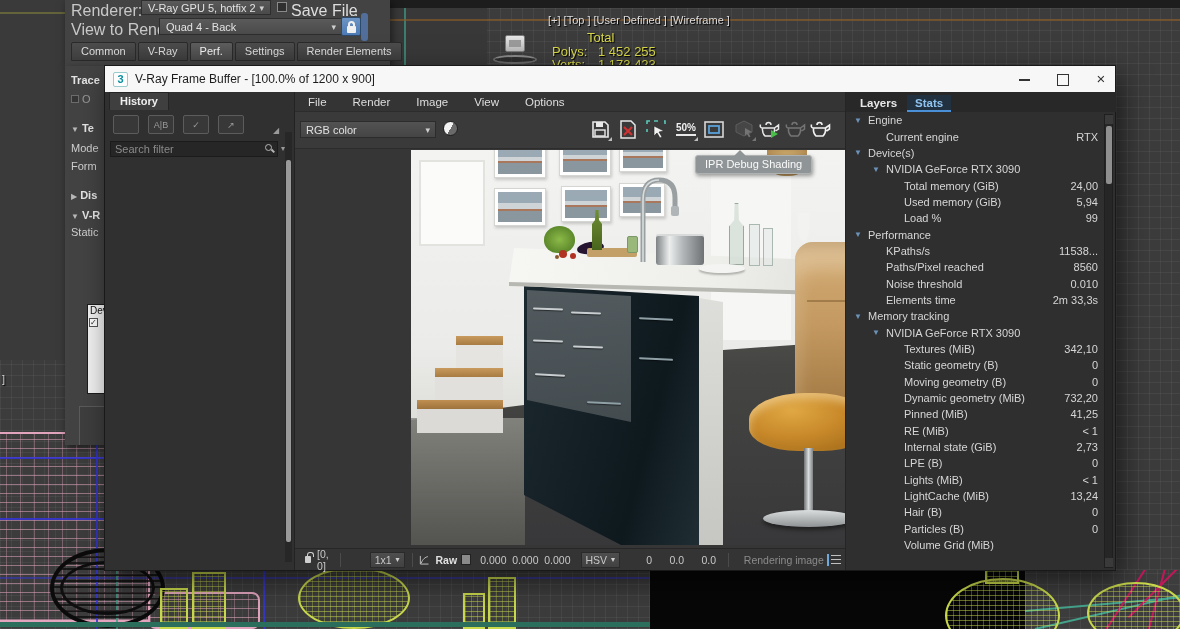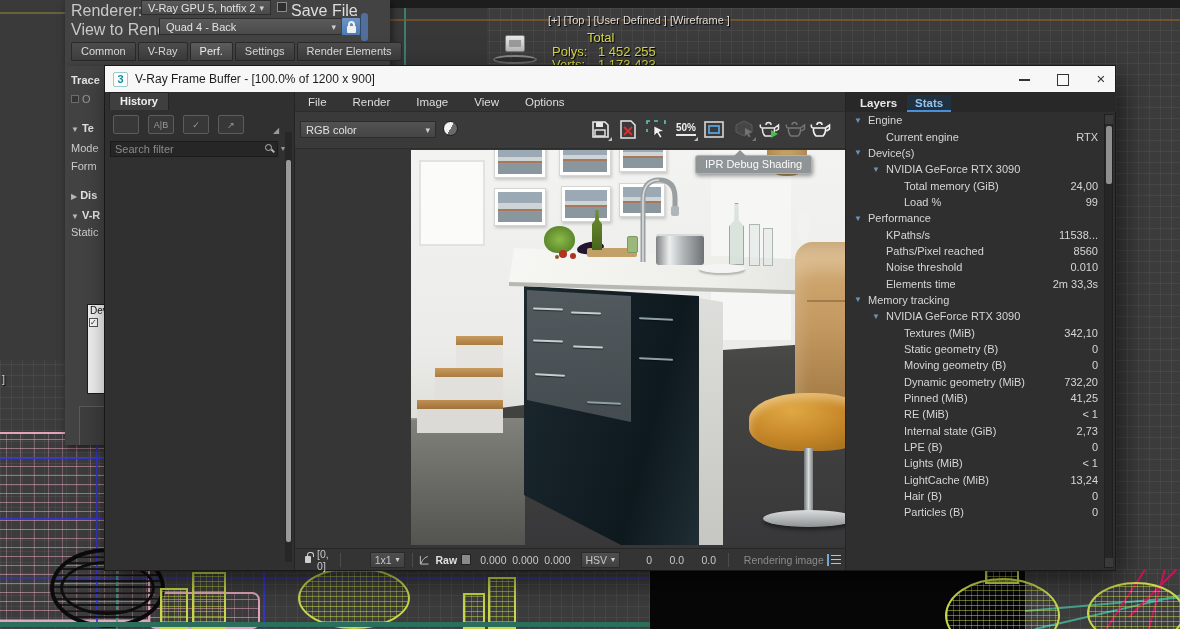--- a/index.html
+++ b/index.html
@@ -555,20 +555,25 @@
             <span class="slabel">NVIDIA GeForce RTX 3090</span>
             <span class="svalue"></span>
           </div>
 
           <div class="srow lvl2">
             <span class="arrow" style="visibility: hidden;">▼</span>
             <span class="slabel">Total memory (GiB)</span>
             <span class="svalue">24,00</span>
           </div>
 
+          <div class="srow lvl2">
+            <span class="arrow" style="visibility: hidden;">▼</span>
+            <span class="slabel">Used memory (GiB)</span>
+            <span class="svalue">5,94</span>
+          </div>
 
           <div class="srow lvl2">
             <span class="arrow" style="visibility: hidden;">▼</span>
             <span class="slabel">Load %</span>
             <span class="svalue">99</span>
           </div>
 
           <div class="srow lvl0">
             <span class="arrow">▼</span>
             <span class="slabel">Performance</span>
@@ -677,20 +682,25 @@
             <span class="slabel">Hair (B)</span>
             <span class="svalue">0</span>
           </div>
 
           <div class="srow lvl2">
             <span class="arrow" style="visibility: hidden;">▼</span>
             <span class="slabel">Particles (B)</span>
             <span class="svalue">0</span>
           </div>
 
+          <div class="srow lvl2">
+            <span class="arrow" style="visibility: hidden;">▼</span>
+            <span class="slabel">Volume Grid (MiB)</span>
+            <span class="svalue"></span>
+          </div>
         </div>
       <div id="tree-scroll">
         <div class="btn up"></div>
         <div class="thumb"></div>
         <div class="btn dn"></div>
       </div>
     </div>
   </div>
 
   <div class="abs" id="tooltip">IPR Debug Shading</div>

